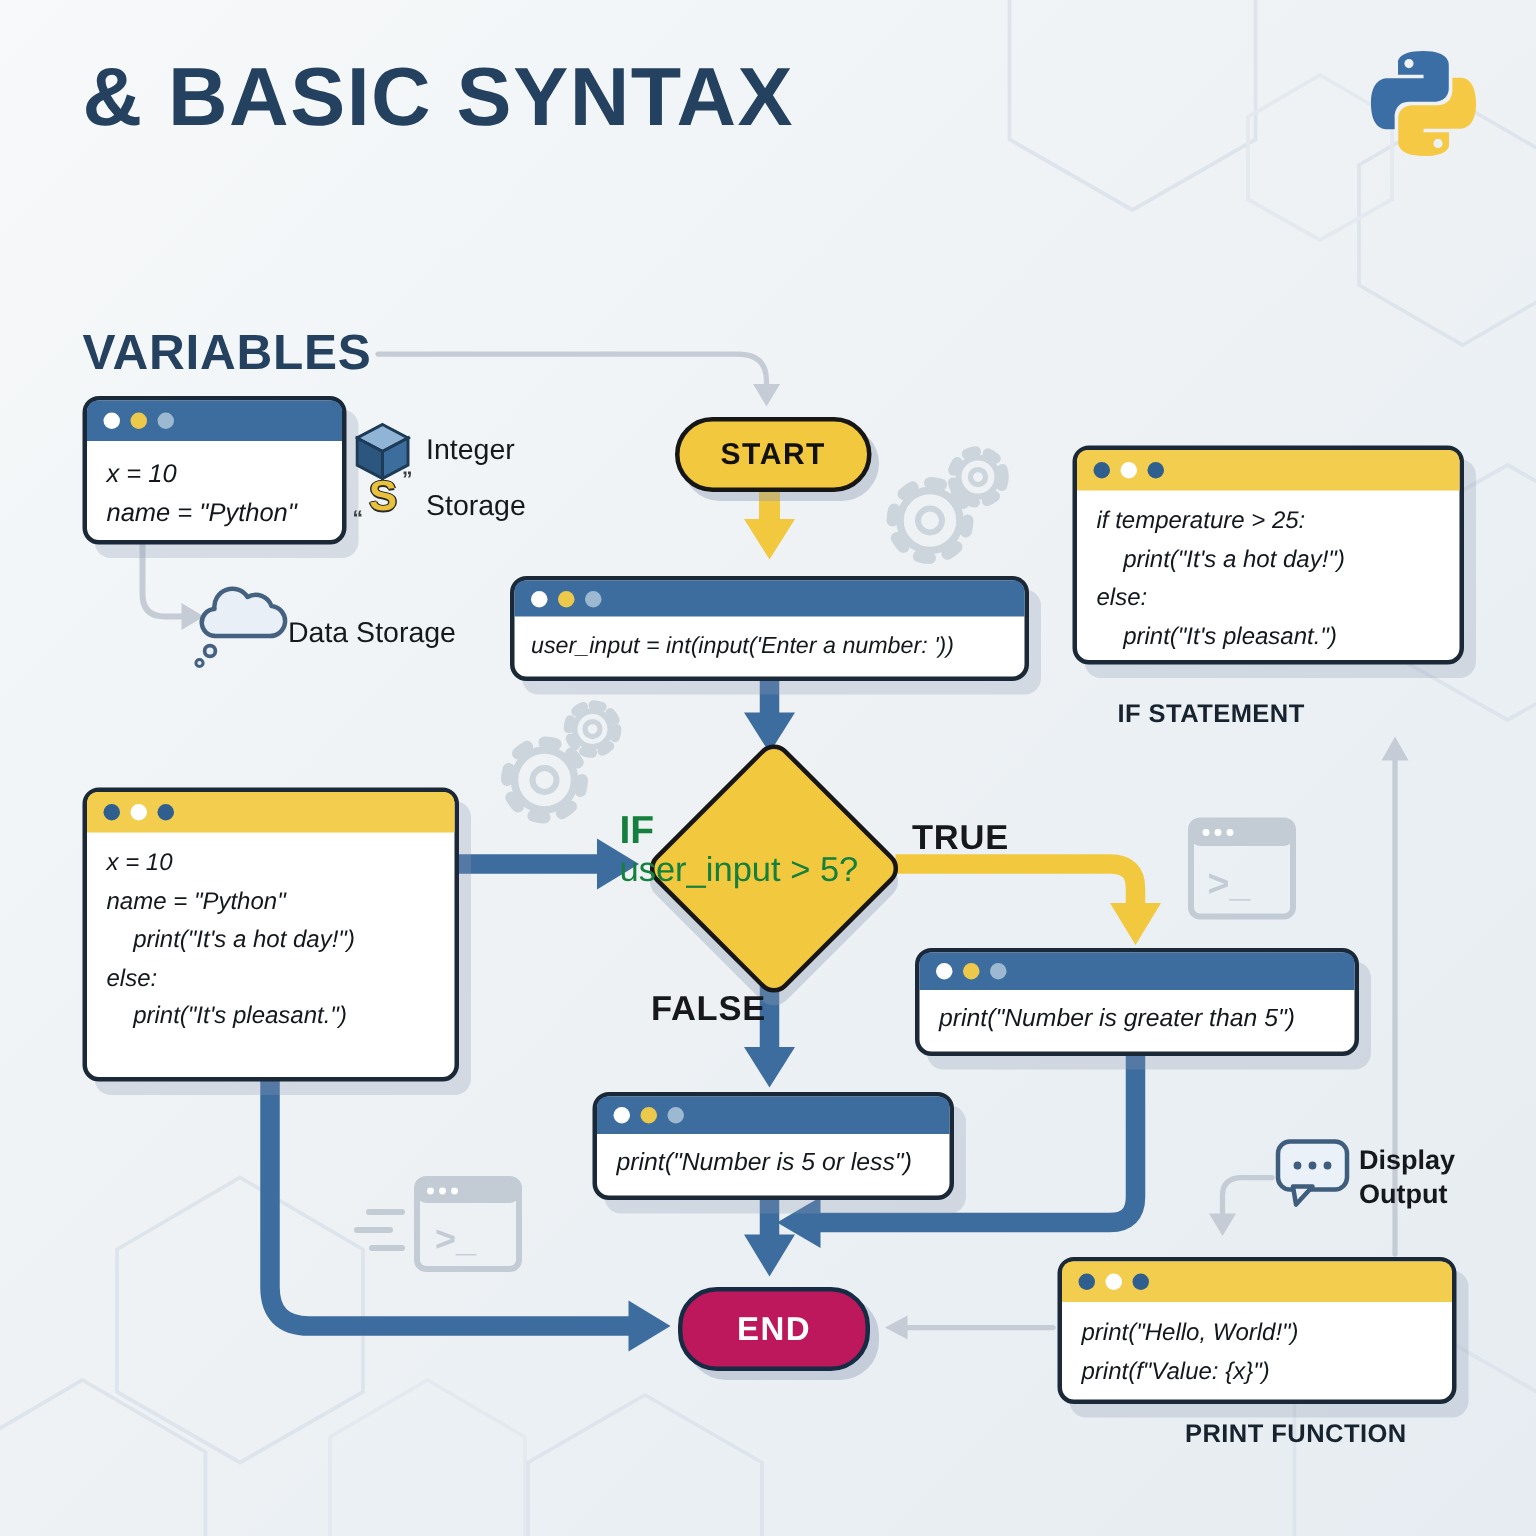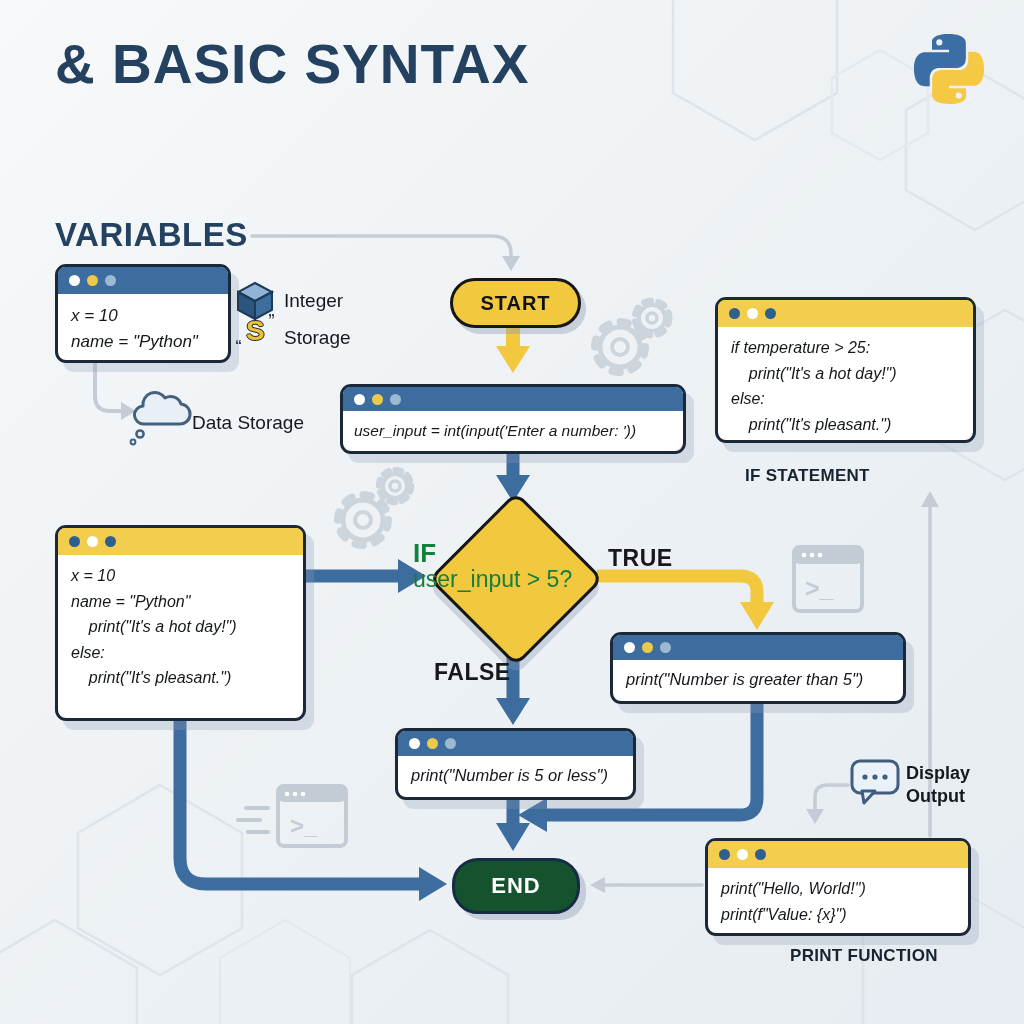--- a/index.html
+++ b/index.html
@@ -20,21 +20,21 @@
   .winbar.yellow{background:#f3cd4e;}
   .dot{width:11px;height:11px;border-radius:50%;flex:0 0 auto;}
   .winbody{padding:9px 13px 6px 13px;color:#14181d;}
   .codeline{white-space:pre;font-size:16px;line-height:25px;font-weight:500;}
   
   .pill{position:absolute;display:flex;align-items:center;justify-content:center;
         border-radius:26px;font-weight:800;letter-spacing:1px;}
   .pill.start{left:450px;top:278px;width:125px;height:44px;background:#f2c83e;
               border:3.5px solid #161616;color:#111;font-size:20px;
               box-shadow:5px 6px 0 rgba(140,155,178,.4);}
-  .pill.end{left:452px;top:858px;width:122px;height:50px;background:#14532d;
+  .pill.end{left:452px;top:858px;width:122px;height:50px;background:#be185d;
             border:3.5px solid #152c44;color:#fff;font-size:22px;
             box-shadow:6px 6px 0 rgba(140,155,178,.4);}
   
   .diamond{position:absolute;left:454px;top:517px;width:118px;height:118px;background:#f2c83e;
            border:3.5px solid #161616;border-radius:12px;transform:rotate(45deg);
            box-shadow:6px 6px 0 rgba(140,155,178,.35);}
   .diamond-text{position:absolute;left:413px;top:538px;width:200px;color:#15803d;}
   .diamond-text .kw{font-size:26px;font-weight:800;line-height:30px;}
   .diamond-text .cond{font-size:23px;font-weight:400;line-height:22px;}
   .branch-label{position:absolute;font-size:23px;font-weight:800;color:#16181b;letter-spacing:.5px;}

